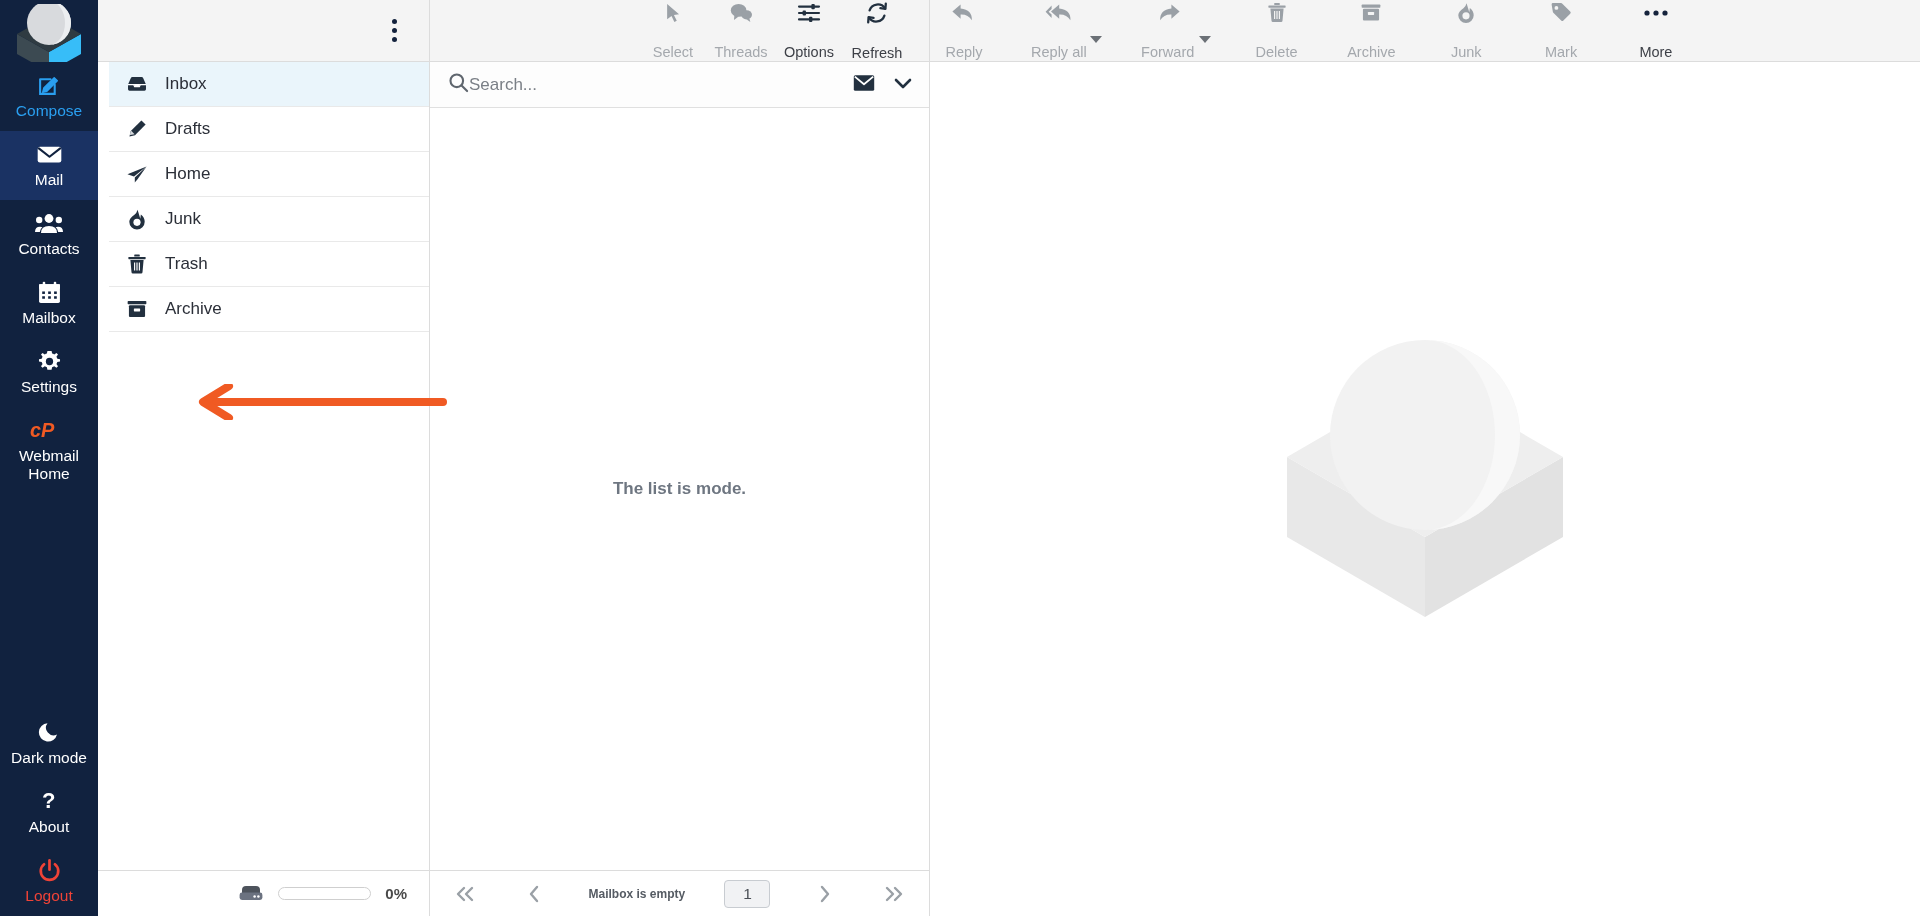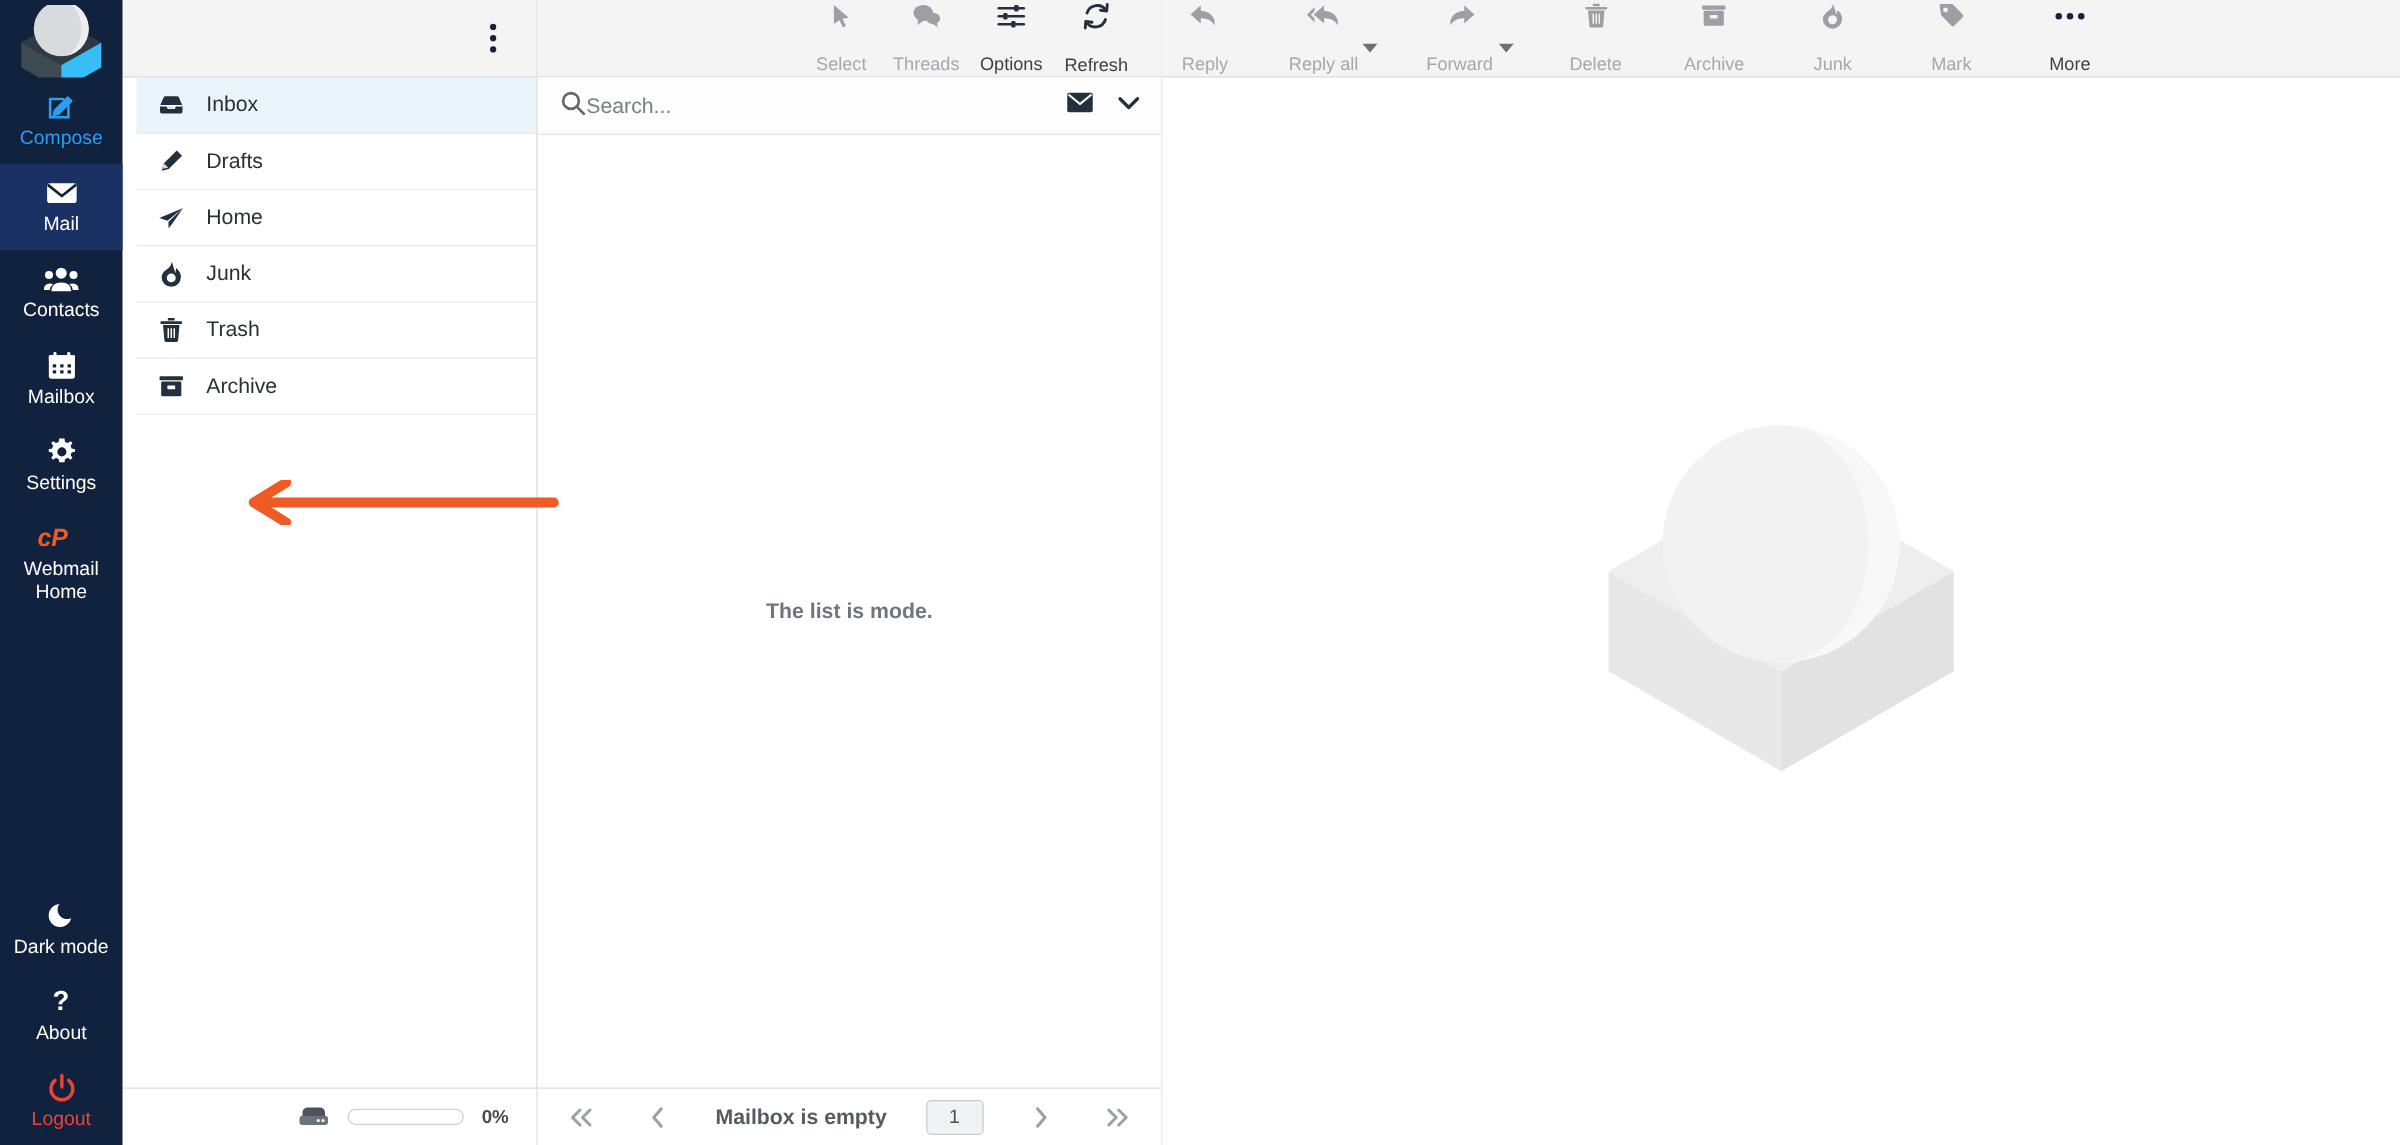--- a/index.html
+++ b/index.html
@@ -152,21 +152,21 @@
   .empty-msg { font-size: 17px; color: #6e7681; font-weight: bold; }
 
   .list-footer {
     height: 46px;
     border-top: 1px solid #dcdcdc;
     display: flex; align-items: center; justify-content: space-between;
     padding: 0 20px;
     background: #ffffff;
   }
   .pg-btn { cursor: pointer; display:flex; align-items:center; justify-content:center; width: 30px; height:30px; }
-  .pg-status { font-size: 17px; color: #555b63; font-weight: bold; }
+  .pg-status { font-size: 12px; color: #555b63; font-weight: bold; }
   .pg-num {
     width: 46px; height: 28px;
     border: 1px solid #c8ccd1; border-radius: 4px; background: #f1f2f4;
     font-size: 15.5px; color: #4a4f56;
     display:flex; align-items:center; justify-content:center;
     cursor: text;
   }
 
   
   .preview {

